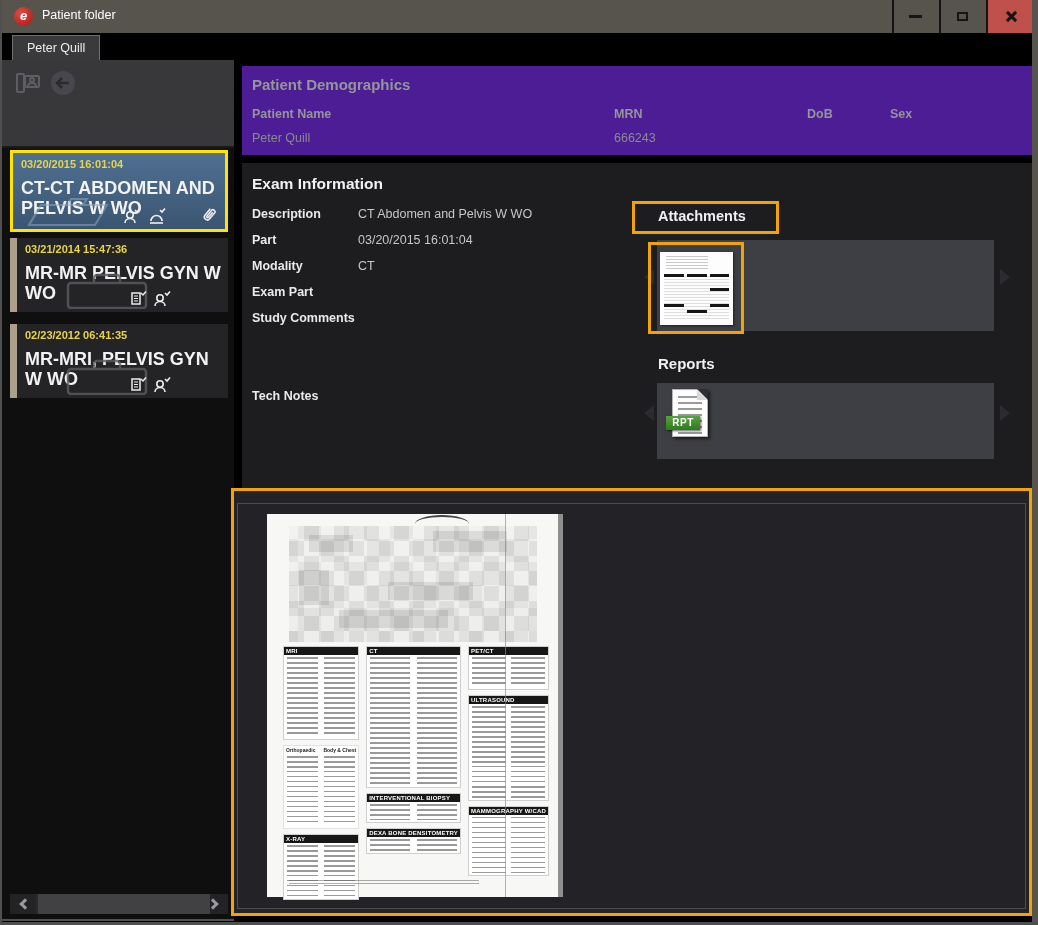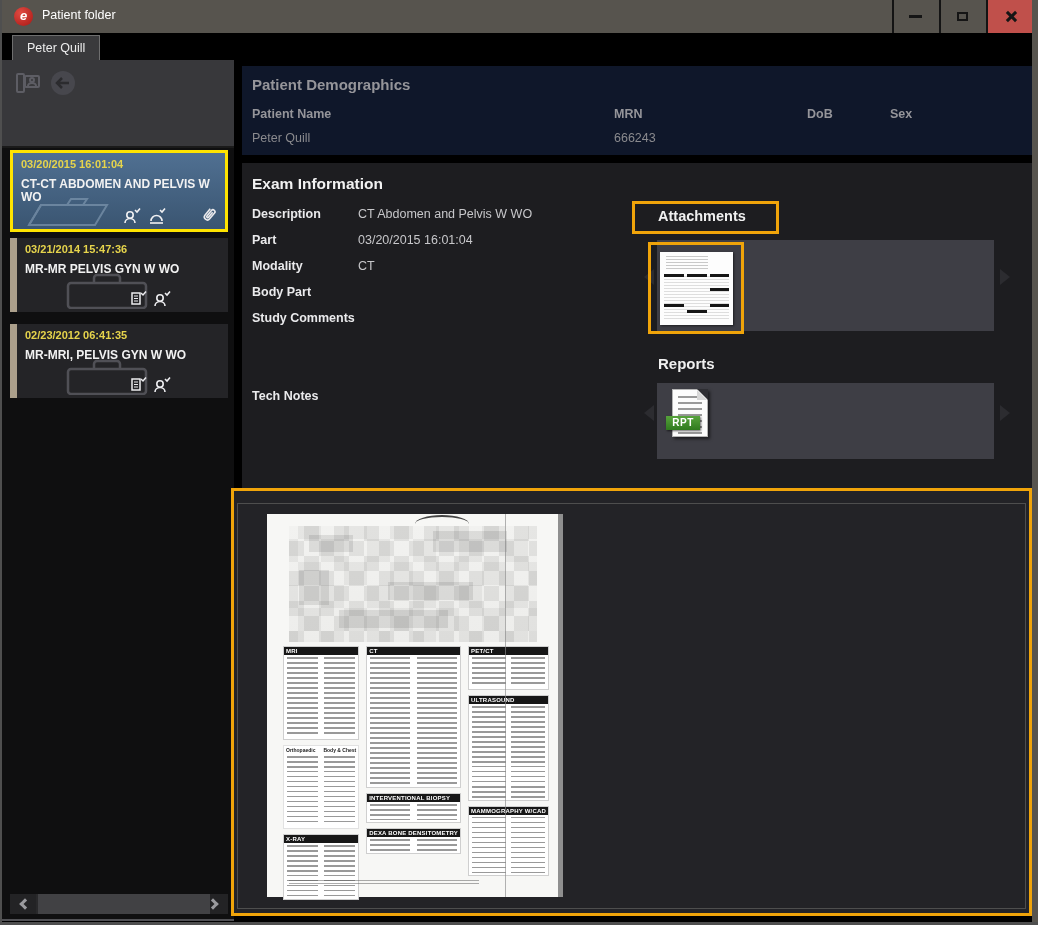--- a/index.html
+++ b/index.html
@@ -29,40 +29,40 @@
        display:flex;align-items:center;}
   
   .sidebar{position:absolute;left:0;top:60px;width:232px;height:861px;background:#0f0f10;
            border-bottom:2px solid #515155;}
   .sidebar-top{position:absolute;left:0;top:0;width:100%;height:88px;background:#38383b;
                border-bottom:2px solid #1a1a1a;}
   .tool-ic{position:absolute;top:9px;width:28px;height:28px;background:none;border:none;padding:0;}
   .tick{position:absolute;width:12px;height:3px;background:#000;left:14px;}
   .study{position:absolute;left:8px;width:218px;cursor:default;}
   .study .date{font-size:11px;font-weight:bold;color:#e6d44c;margin:5px 0 1px 8px;}
-  .study .stitle{font-size:12px;font-weight:bold;color:#f2f2f2;line-height:1.12;margin:8px 6px 0 8px;}
+  .study .stitle{font-size:18px;font-weight:bold;color:#f2f2f2;line-height:1.12;margin:8px 6px 0 8px;}
   .study.sel{top:90px;height:82px;border:3px solid #ffe400;
              background:linear-gradient(#507092,#3a5571);}
   .study.plain{background:#242427;height:74px;padding-left:7px;}
   .study.plain::before{content:"";position:absolute;left:0;top:0;bottom:0;width:7px;background:#aca08c;}
   .study.p2{top:178px;} .study.p3{top:264px;}
   .sicons{position:absolute;right:8px;bottom:5px;display:flex;gap:6px;align-items:flex-end;}
   .sicons.mid{right:58px;}
   .bgfolder{position:absolute;left:14px;bottom:2px;opacity:.55;}
   .bgcase{position:absolute;left:52px;bottom:3px;opacity:.8;}
   
   .hscroll{position:absolute;left:8px;bottom:5px;width:218px;height:20px;background:#29292b;display:flex;}
   .hs-btn{width:26px;height:20px;background:#232325;border:none;display:flex;align-items:center;justify-content:center;}
   .hs-track{flex:1;position:relative;}
   .hs-thumb{position:absolute;left:2px;top:0;height:20px;width:172px;background:#414144;}
   .chev{width:8px;height:8px;border-left:3px solid #9a9a9e;border-bottom:3px solid #9a9a9e;}
   .chev.l{transform:rotate(45deg);margin-left:4px;}
   .chev.r{transform:rotate(-135deg);margin-right:4px;}
   
-  .demo{position:absolute;left:240px;top:66px;width:790px;height:89px;background:#0f172a;}
+  .demo{position:absolute;left:240px;top:66px;width:790px;height:89px;background:#4c1d95;}
   .demo .ptitle{position:absolute;left:10px;top:10px;font-size:15px;font-weight:bold;color:#95959a;}
   .demo .hdr{position:absolute;top:41px;font-size:12.5px;font-weight:bold;color:#95959a;}
   .demo .val{position:absolute;top:65px;font-size:12.5px;color:#8a8a8e;}
   .hx-name{left:10px;} .hx-mrn{left:372px;} .hx-dob{left:565px;} .hx-sex{left:648px;}
   .exam{position:absolute;left:240px;top:163px;width:790px;height:400px;background:#1d1d20;}
   .exam-title{position:absolute;left:10px;top:12px;font-size:15.5px;font-weight:bold;color:#f2f2f2;}
   .exam-fields{position:absolute;left:10px;top:44px;width:380px;}
   .erow{display:flex;min-height:26px;}
   .erow .lab{flex:0 0 106px;font-size:12.5px;font-weight:bold;color:#eaeaec;}
   .erow .val{flex:1;font-size:12.5px;color:#c7c7ca;}
@@ -274,21 +274,21 @@
         </div>
       <div class="erow">
           <span class="lab">Part</span>
           <span class="val">03/20/2015 16:01:04</span>
         </div>
       <div class="erow">
           <span class="lab">Modality</span>
           <span class="val">CT</span>
         </div>
       <div class="erow">
-          <span class="lab">Body Part</span>
+          <span class="lab">Exam Part</span>
           <span class="val"></span>
         </div>
       <div class="erow tall">
           <span class="lab">Study Comments</span>
           <span class="val"></span>
         </div>
       <div class="erow gap">
           <span class="lab">Tech Notes</span>
           <span class="val"></span>
         </div>

